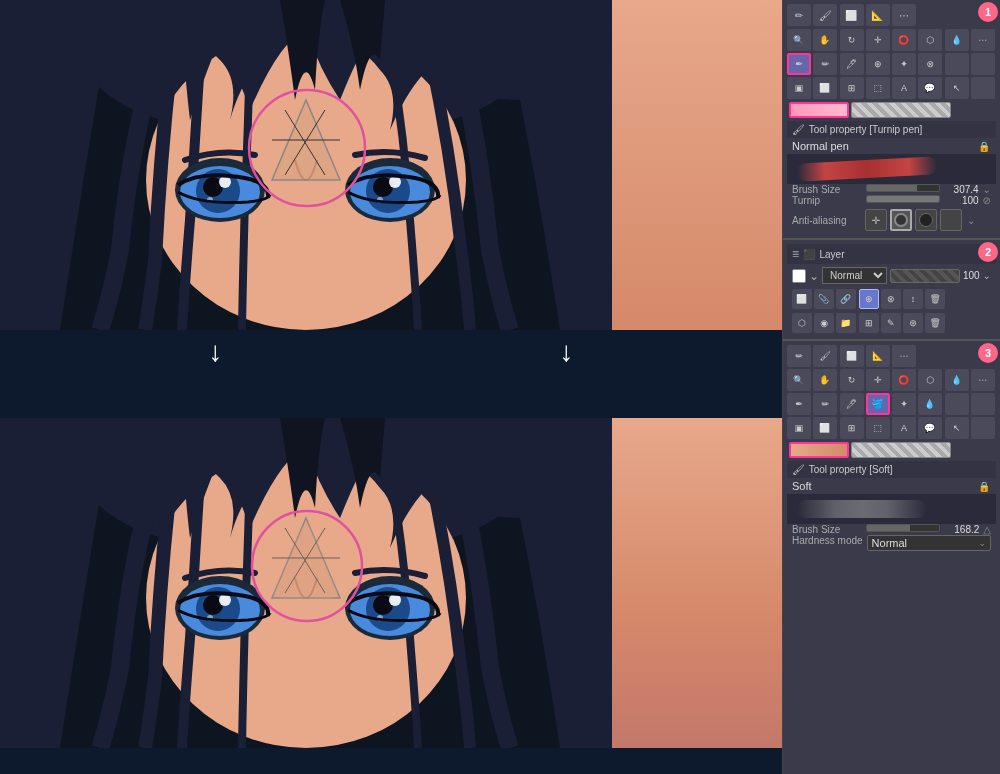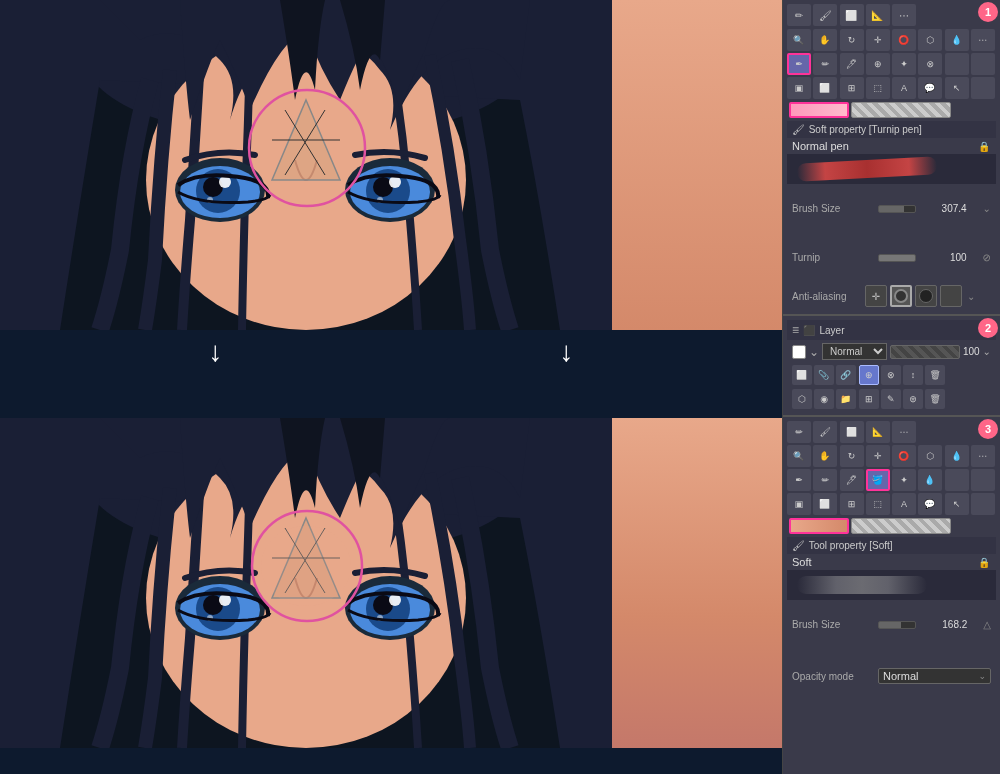--- a/index.html
+++ b/index.html
@@ -145,25 +145,25 @@
       height: 30px;
       background: #2a2a3a;
       display: flex;
       align-items: center;
       padding: 0 5px;
       position: relative;
     }
 
     .property-row {
       display: flex;
-      align-items: center;
-      padding: 19px 5px;
+      align-items: flex-start;
+      padding: 0 5px;
       font-size: 10px;
       color: #bbb;
-      gap: 16px;
+      gap: 4px;
     }
 
     .property-label {
       min-width: 70px;
       font-size: 10px;
       color: #aaa;
     }
 
     .property-bar {
       flex: 1;
@@ -524,21 +524,21 @@
         <div class="tool-icon" style="font-size:9px;"></div>
       </div>
 
       <div style="display:flex;gap:2px;margin-bottom:3px;padding:0 2px;">
         <div style="width:60px;height:16px;background:linear-gradient(to right,#ff99bb,#ffbbcc);border:2px solid #ff3399;border-radius:2px;"></div>
         <div style="width:100px;height:16px;background:repeating-linear-gradient(45deg,#aaa 0px,#aaa 4px,#ccc 4px,#ccc 8px);border:1px solid #888;border-radius:2px;"></div>
       </div>
 
       <div class="tool-property-header">
         <span>🖌</span>
-        <span>Soft property [Turnip pen]</span>
+        <span>Tool property [Turnip pen]</span>
       </div>
 
       <div style="padding:2px 5px;font-size:11px;color:#ddd;display:flex;align-items:center;">
         <span>Normal pen</span>
         <span style="margin-left:auto;color:#888;font-size:10px;">🔒</span>
       </div>
 
       <div class="brush-preview">
         <div style="width:140px;height:18px;background:linear-gradient(to right, transparent 0%, #c44444 20%, #a83030 50%, #c44444 80%, transparent 100%);border-radius:9px;transform:rotate(-3deg);margin-left:5px;"></div>
       </div>
@@ -681,21 +681,21 @@
       </div>
 
       <div class="property-row">
         <span class="property-label">Brush Size</span>
         <div class="property-bar" style="background:linear-gradient(to right,#666 60%,#333 60%);"></div>
         <span class="property-value">168.2</span>
         <span style="font-size:10px;color:#888;">△</span>
       </div>
 
       <div class="property-row">
-        <span class="property-label">Opacity mode</span>
+        <span class="property-label">Hardness mode</span>
         <div style="flex:1;display:flex;align-items:center;justify-content:space-between;background:#333;border:1px solid #666;border-radius:2px;padding:1px 4px;">
           <span class="normal-text">Normal</span>
           <span style="font-size:9px;color:#888;">⌄</span>
         </div>
       </div>
 
     </div>
 
   </div>
 </div>

